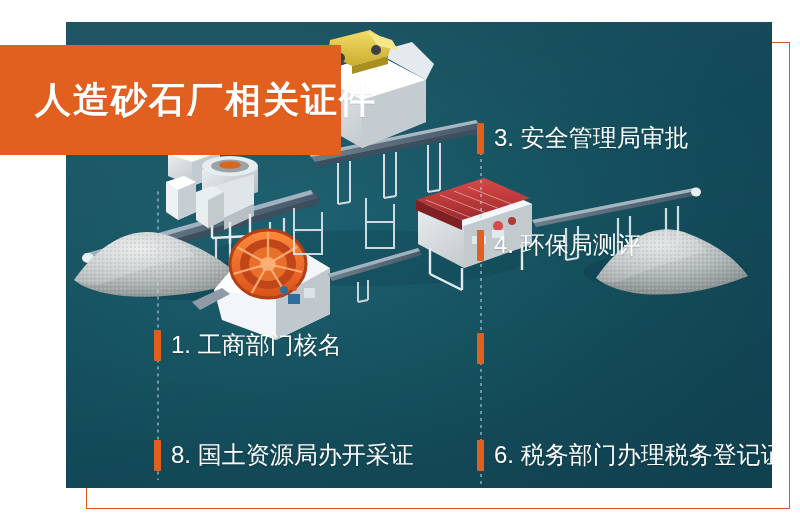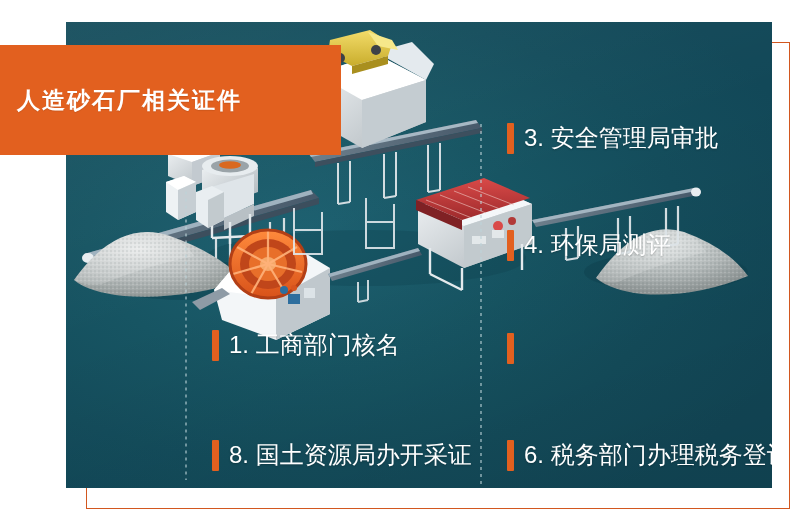--- a/index.html
+++ b/index.html
@@ -33,38 +33,38 @@
   }
 
   
   #title-banner{
     position:absolute;left:0px;top:45px;width:341px;height:110px;
     background:#e2601f;
     display:flex;align-items:center;
     z-index:6;
   }
   #title-text{
-    color:#ffffff;font-size:23px;font-weight:bold;letter-spacing:2px;
-    margin-left:17px;line-height:1;white-space:nowrap;
+    color:#ffffff;font-size:36px;font-weight:bold;letter-spacing:2px;
+    margin-left:35px;line-height:1;white-space:nowrap;
     text-shadow:0 1px 1px rgba(0,0,0,0.10);
   }
 
   
   .col{position:absolute;z-index:5;}
-  #col-left{left:116px;top:150px;width:300px;height:330px;}
+  #col-left{left:88px;top:150px;width:300px;height:330px;}
   #col-right{left:411px;top:40px;width:360px;height:440px;}
 
   .dotline{position:absolute;width:2px;top:0;bottom:0;
     background-image:linear-gradient(#bcd3d8 50%, rgba(0,0,0,0) 0%);
     background-position:left;background-size:2px 7px;background-repeat:repeat-y;
     opacity:.55;}
   #dot-left{left:3px;top:18px;height:290px;}
   #dot-right{left:3px;top:60px;height:375px;}
 
-  .item{position:absolute;display:flex;align-items:center;height:36px;margin-left:30px;}
+  .item{position:absolute;display:flex;align-items:center;height:36px;}
   .bar{width:7px;height:31px;background:#e2601f;flex:0 0 auto;border-radius:1px;}
   .item-label{
     color:#ffffff;font-size:24px;font-weight:normal;
     margin-left:10px;white-space:nowrap;line-height:1;
     text-shadow:0 1px 2px rgba(0,0,0,0.25);
   }
 
   
   #item-1{left:0px;top:155px;}
   #item-2{left:0px;top:265px;}

